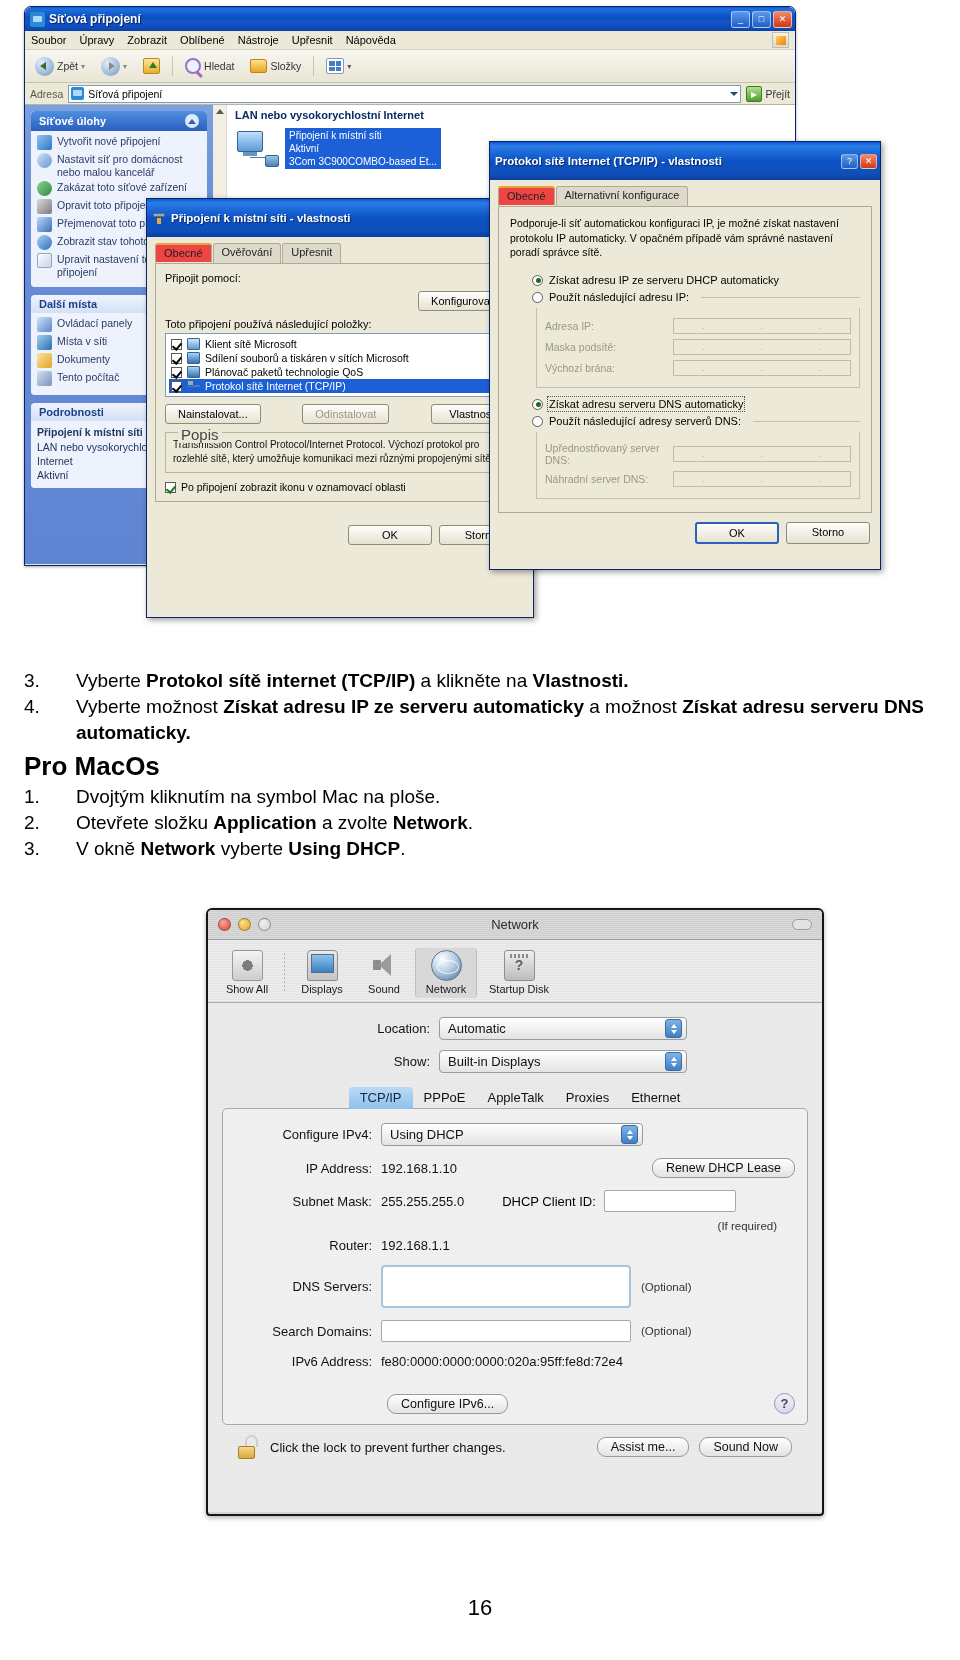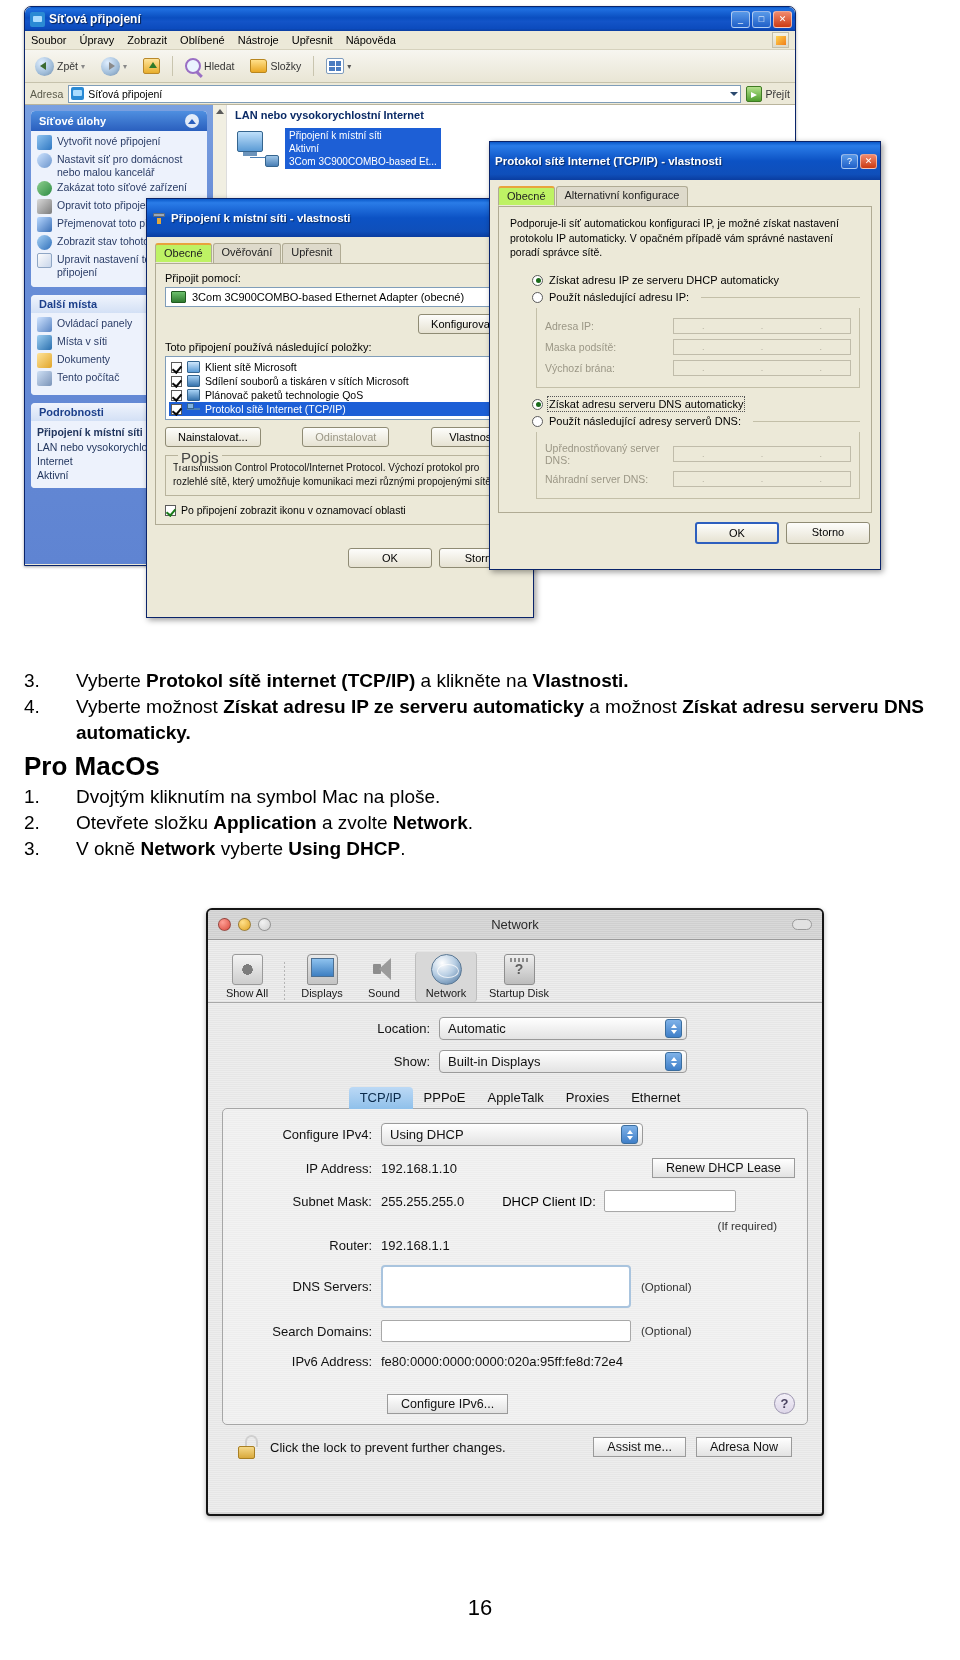--- a/index.html
+++ b/index.html
@@ -167,21 +167,21 @@
   .dlg-ico .a{position:absolute;left:1px;top:2px;width:12px;height:4px;background:#9aa8b8;border:1px solid #5d6b7a;border-radius:1px;}
   .dlg-ico .b{position:absolute;left:5px;top:7px;width:4px;height:6px;background:#e3a93c;}
   .dlg-hbtn{width:17px;height:15px;border-radius:3px;border:1px solid rgba(255,255,255,.5);
     background:linear-gradient(180deg,#5a9ae8,#1f5fc8);color:#fff;font-size:9px;
     display:flex;align-items:center;justify-content:center;margin-left:2px;}
   .dlg-hbtn.close{background:linear-gradient(180deg,#f08a6e,#cc3a12);}
 
   .tabs{display:flex;padding:6px 8px 0 8px;gap:1px;font-size:11px;}
   .tab{background:#dedacb;border:1px solid #b0ab94;border-bottom:none;
     border-radius:3px 3px 0 0;padding:2px 8px 3px 8px;color:#222;}
-  .tab.active{background:#bef264;border-bottom:1px solid #ece9d8;position:relative;top:0;
+  .tab.active{background:#ef4444;border-bottom:1px solid #ece9d8;position:relative;top:0;
     border-top:2px solid #e8a33d;font-weight:normal;}
   .tabpane{border:1px solid #b0ab94;background:#ece9d8;margin:0 8px;padding:8px 9px;}
 
   .lbl{font-size:11px;color:#000;margin-bottom:3px;}
   .sunkbox{background:#fff;border:1px solid #7f9db9;padding:3px 5px;font-size:11px;display:flex;align-items:center;gap:6px;}
   .nic-ico{width:15px;height:12px;background:linear-gradient(180deg,#6cc06c,#2f7a2f);border:1px solid #1f5a1f;border-radius:1px;flex:0 0 auto;}
   .btnrow{display:flex;justify-content:flex-end;margin:7px 0;}
   .wbtn{
     font-size:11px;background:linear-gradient(180deg,#fdfdfb,#e6e2d2);
     border:1px solid #8f8b74;border-radius:3px;padding:3px 12px;color:#000;min-width:84px;text-align:center;
@@ -240,21 +240,21 @@
   }
   .lights{display:flex;gap:7px;align-items:center;}
   .lt{width:13px;height:13px;border-radius:50%;border:1px solid rgba(0,0,0,.35);}
   .lt.r{background:radial-gradient(circle at 33% 30%,#ff9f95,#d9493d);}
   .lt.y{background:radial-gradient(circle at 33% 30%,#ffe08a,#e0a424);}
   .lt.g{background:radial-gradient(circle at 33% 30%,#f2f2f2,#cfcfcf);}
   .mac-title .mt{position:absolute;left:0;right:0;text-align:center;font-size:13px;color:#2b2b2b;font-weight:normal;}
   .mac-title .pill{margin-left:auto;width:20px;height:11px;border-radius:6px;border:1px solid #9a9a9a;background:#e2e2e2;z-index:2;}
 
   .mac-toolbar{
-    height:63px;display:flex;align-items:flex-end;gap:0;padding:3px 8px 0 8px;
+    height:63px;display:flex;align-items:center;gap:0;padding:3px 8px 0 8px;
     background:repeating-linear-gradient(180deg,#ededed 0px,#ededed 1px,#e4e4e4 1px,#e4e4e4 2px);
     border-bottom:1px solid #a8a8a8;
   }
   .tbi{width:62px;display:flex;flex-direction:column;align-items:center;gap:2px;padding:2px 0 3px 0;border-radius:4px;}
   .tbi.active{background:#d8d8d8;border-left:1px solid #bdbdbd;border-right:1px solid #bdbdbd;}
   .tbi .lab{font-size:11px;color:#1a1a1a;white-space:nowrap;}
   .tbi.wide{width:84px;}
   .tb-div{width:1px;height:40px;background:repeating-linear-gradient(180deg,#b5b5b5 0 2px,transparent 2px 4px);margin:0 6px;}
   .gi{width:31px;height:31px;position:relative;}
   .gi-showall{background:linear-gradient(180deg,#f4f4f4,#cdcdcd);border:1px solid #9a9a9a;border-radius:3px;
@@ -304,21 +304,21 @@
   .mpanel{
     margin-top:-1px;border:1px solid #a6a6a6;border-radius:5px;background:rgba(255,255,255,.28);
     padding:14px 12px 10px 12px;position:relative;
   }
   .frow2{display:flex;align-items:center;margin-bottom:12px;}
   .frow2 .fl2{width:146px;text-align:right;padding-right:9px;font-size:13px;color:#111;}
   .frow2 .fv{font-size:13px;color:#111;}
   .txtfield{height:22px;border:1px solid #a8a8a8;background:#fff;border-radius:2px;}
   .txtfield.blue{border:2px solid #a9c4de;border-radius:4px;}
   .capsule{
-    border:1px solid #9a9a9a;border-radius:0;padding:2px 13px;font-size:12.5px;color:#111;
+    border:1px solid #9a9a9a;border-radius:9px;padding:2px 13px;font-size:12.5px;color:#111;
     background:linear-gradient(180deg,#ffffff,#e2e2e2);display:inline-block;
   }
   .opt{font-size:11.5px;color:#333;}
   .helpq{width:21px;height:21px;border-radius:50%;border:1px solid #9a93ae;
     background:linear-gradient(180deg,#f3f0f8,#ddd6e8);color:#4a4260;
     display:flex;align-items:center;justify-content:center;font-size:13px;font-weight:bold;}
   .mac-bottom{display:flex;align-items:center;padding:10px 16px 0 16px;gap:10px;}
   .lockico{width:22px;height:24px;position:relative;flex:0 0 auto;}
   .lockico .sh{position:absolute;left:0;bottom:0;width:17px;height:13px;
     background:linear-gradient(180deg,#f5d98a,#d9a93c);border:1px solid #a87f24;border-radius:2px;}
@@ -511,24 +511,20 @@
   </div>
 
   <div class="tabs">
     <span class="tab active">Obecné</span>
     <span class="tab">Ověřování</span>
     <span class="tab">Upřesnit</span>
   </div>
 
   <div class="tabpane">
     <div class="lbl">Připojit pomocí:</div>
-    <div class="sunkbox">
-      <span class="nic-ico"></span>
-      <span>3Com 3C900COMBO-based Ethernet Adapter (obecné)</span>
-    </div>
     <div class="btnrow">
       <span class="wbtn">Konfigurovat...</span>
     </div>
 
     <div class="lbl">Toto připojení používá následující položky:</div>
     <div class="listbox">
       <div class="litem">
         <span class="cbx"></span>
         <span class="pc-ico"></span>
         <span>Klient sítě Microsoft</span>
@@ -826,20 +822,20 @@
     </div>
 
     <div class="mac-bottom">
       <span class="lockico">
           <span class="hk"></span>
           <span class="sh"></span>
         </span>
       <span class="lockmsg">Click the lock to prevent further changes.</span>
       <span class="sp">
         <span class="capsule">Assist me...</span>
-        <span class="capsule">Adresa Now</span>
+        <span class="capsule">Sound Now</span>
       </span>
     </div>
   </div>
 
 </div>
 
 <div class="pgnum">16</div>
 
 </body></html>

